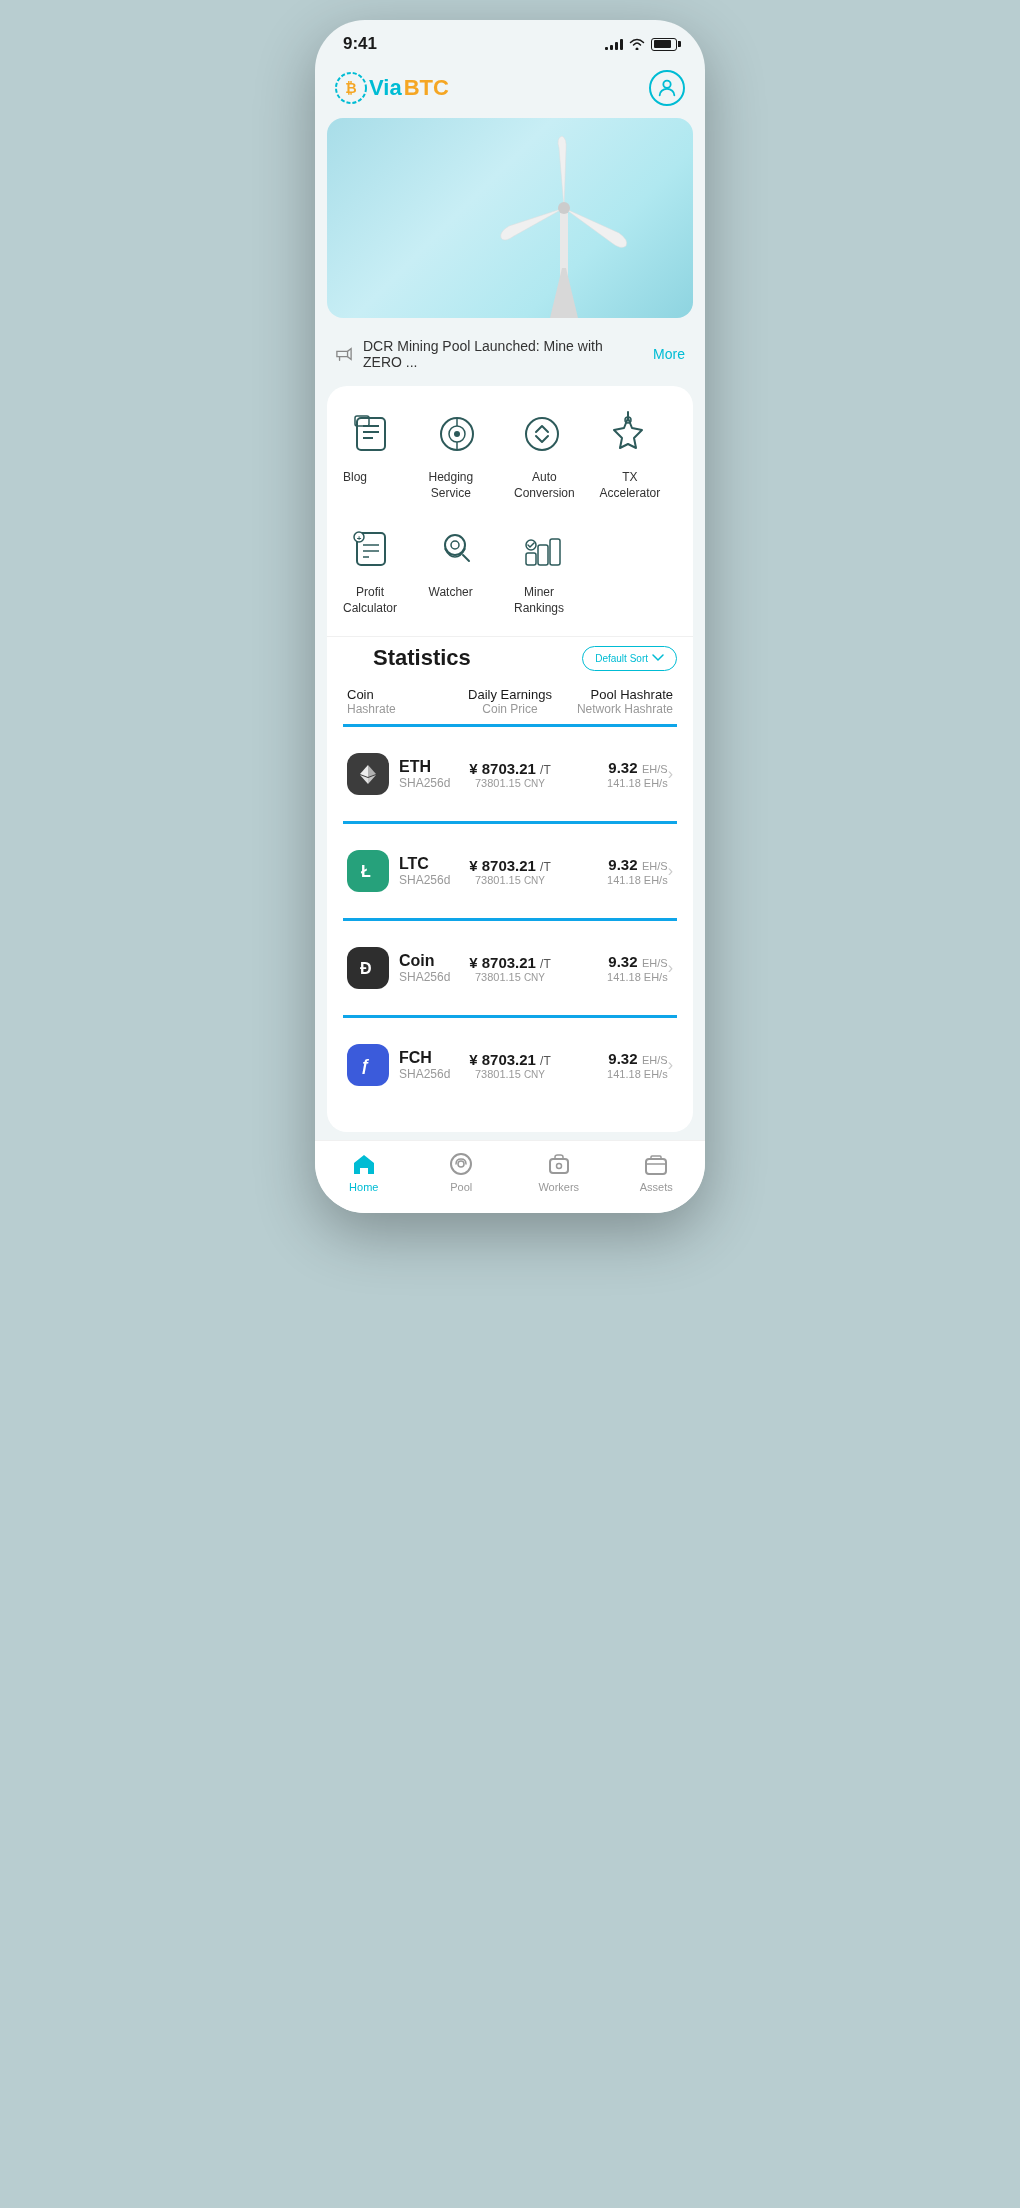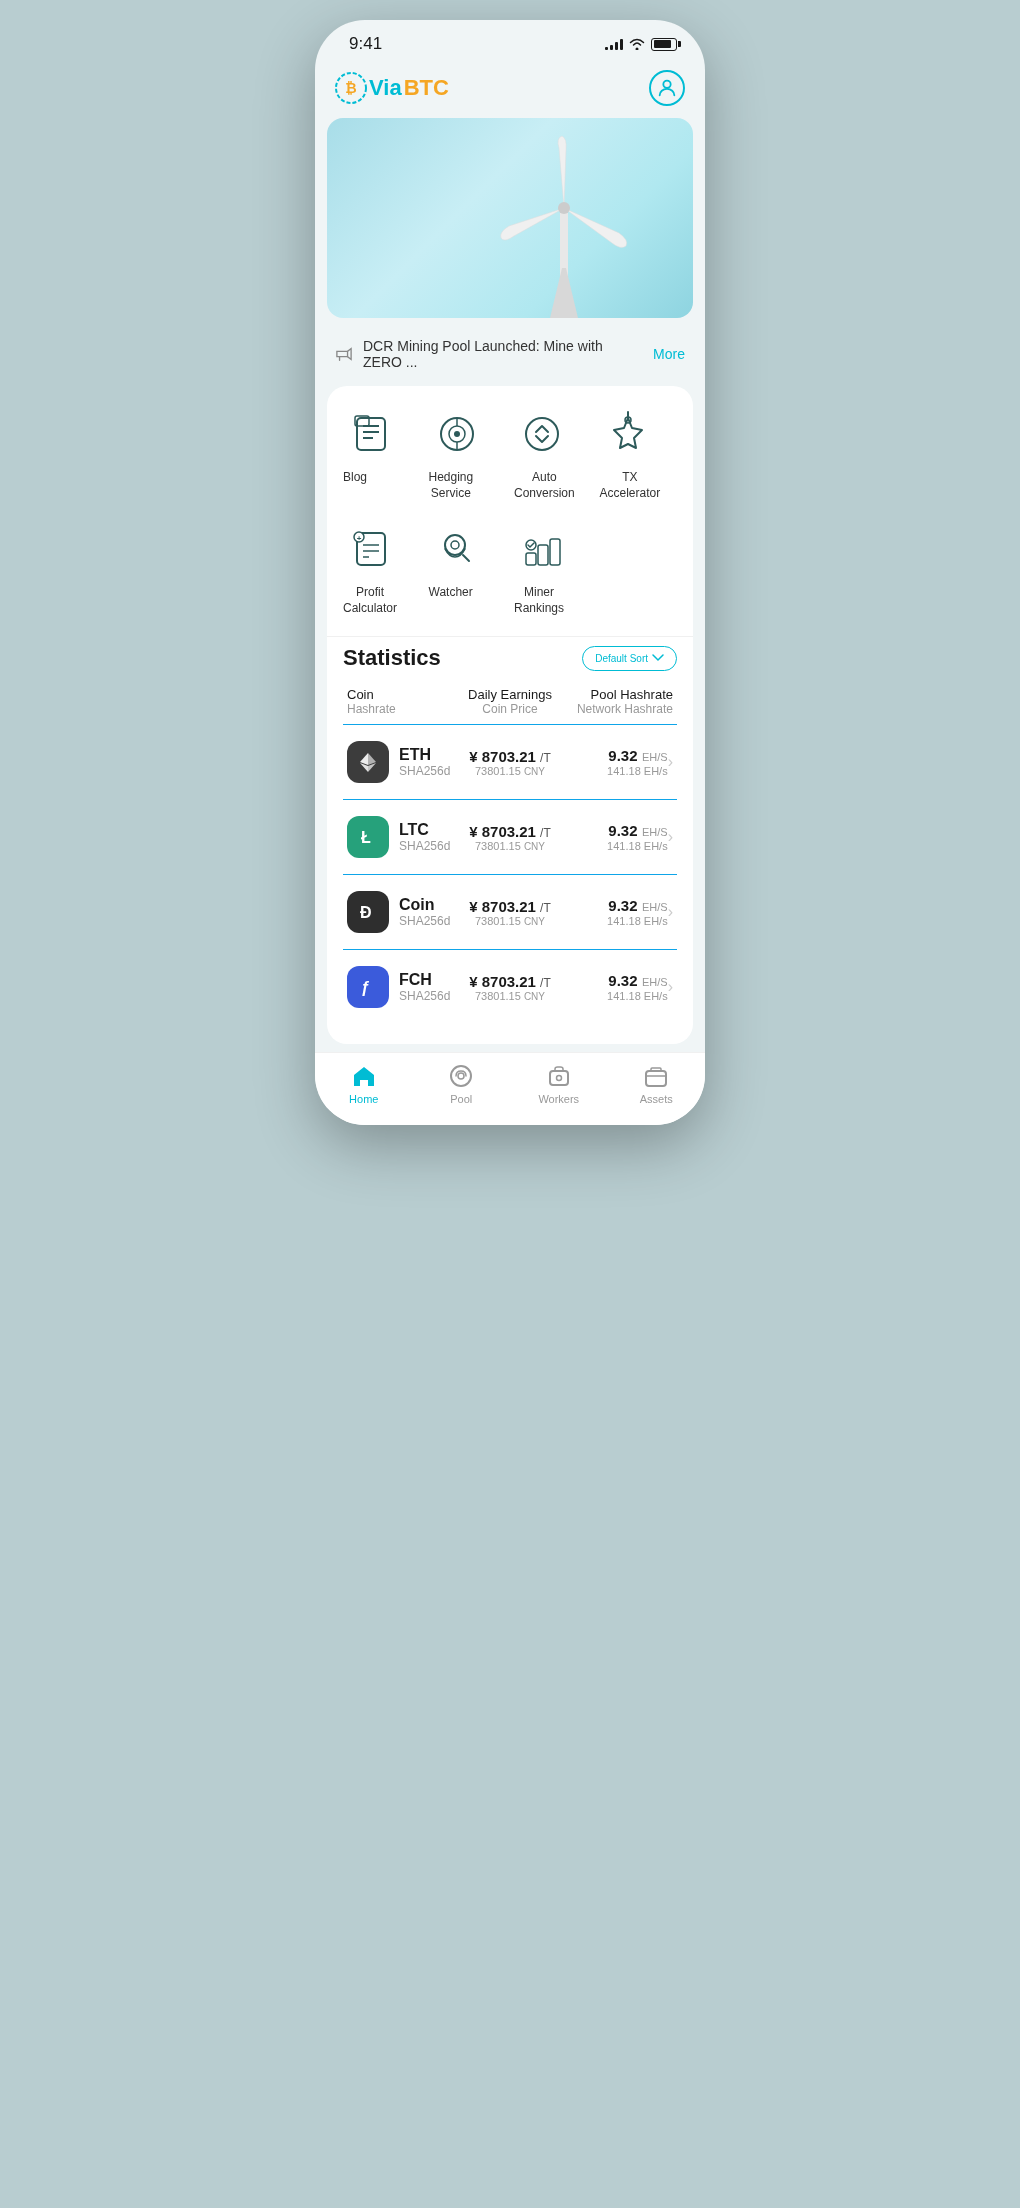--- a/index.html
+++ b/index.html
@@ -29,23 +29,22 @@
     .status-bar {
       display: flex;
       justify-content: space-between;
       align-items: center;
       padding: 14px 28px 8px;
       background: transparent;
     }
 
     .status-time {
       font-size: 17px;
-      font-weight: 400;
+      font-weight: 700;
       color: #1a1a1a;
-      margin-left: 6px;
     }
 
     .status-icons {
       display: flex;
       align-items: center;
       gap: 6px;
     }
 
     .signal-bars {
       display: flex;
@@ -235,20 +234,21 @@
       display: flex;
       justify-content: space-between;
       align-items: center;
       margin-bottom: 16px;
     }
 
     .stats-title {
       font-size: 22px;
       font-weight: 700;
       color: #1a1a1a;
+      margin-left: 30px;
     }
 
     .sort-btn {
       display: flex;
       align-items: center;
       gap: 4px;
       padding: 6px 12px;
       border: 1.5px solid #00bcd4;
       border-radius: 20px;
       background: transparent;
@@ -289,22 +289,22 @@
     .th-secondary {
       font-size: 12px;
       color: #999;
     }
 
     
     .coin-row {
       display: grid;
       grid-template-columns: 1fr 1fr 1fr;
       align-items: center;
-      padding: 16px 4px;
-      border-top: 1px solid #0ea5e9;
+      padding: 26px 4px;
+      border-top: 3px solid #0ea5e9;
       cursor: pointer;
     }
 
     .coin-info {
       display: flex;
       align-items: center;
       gap: 10px;
     }
 
     .coin-logo {

